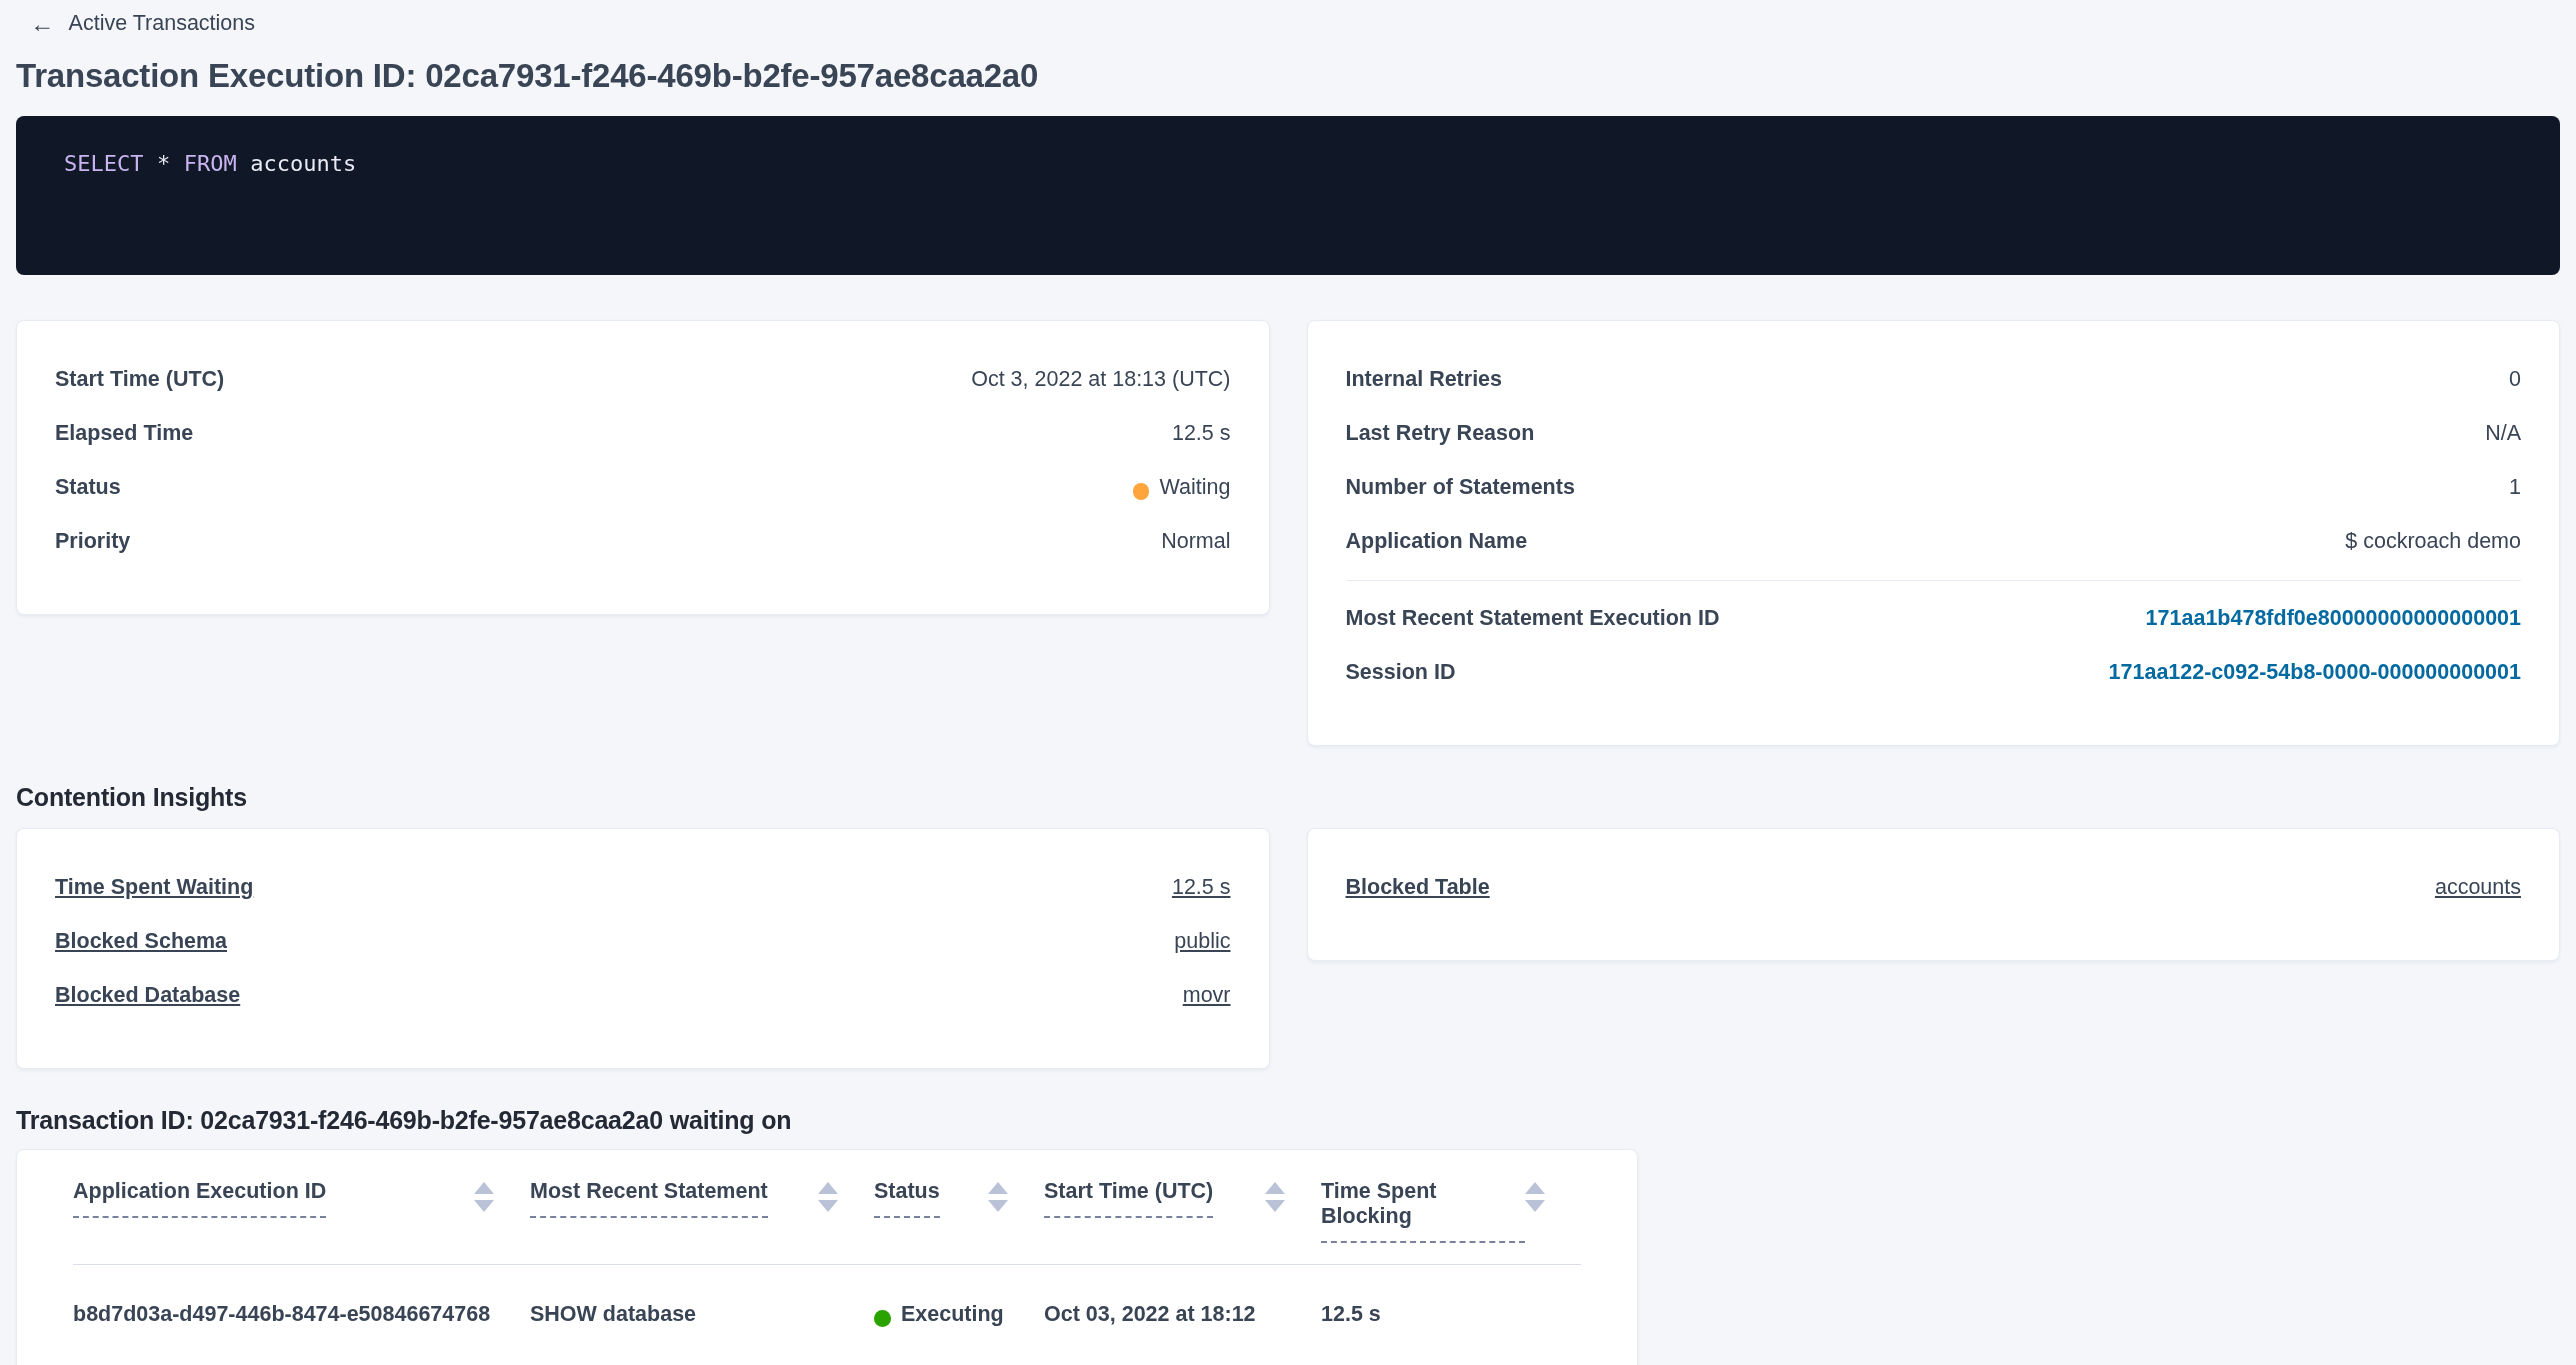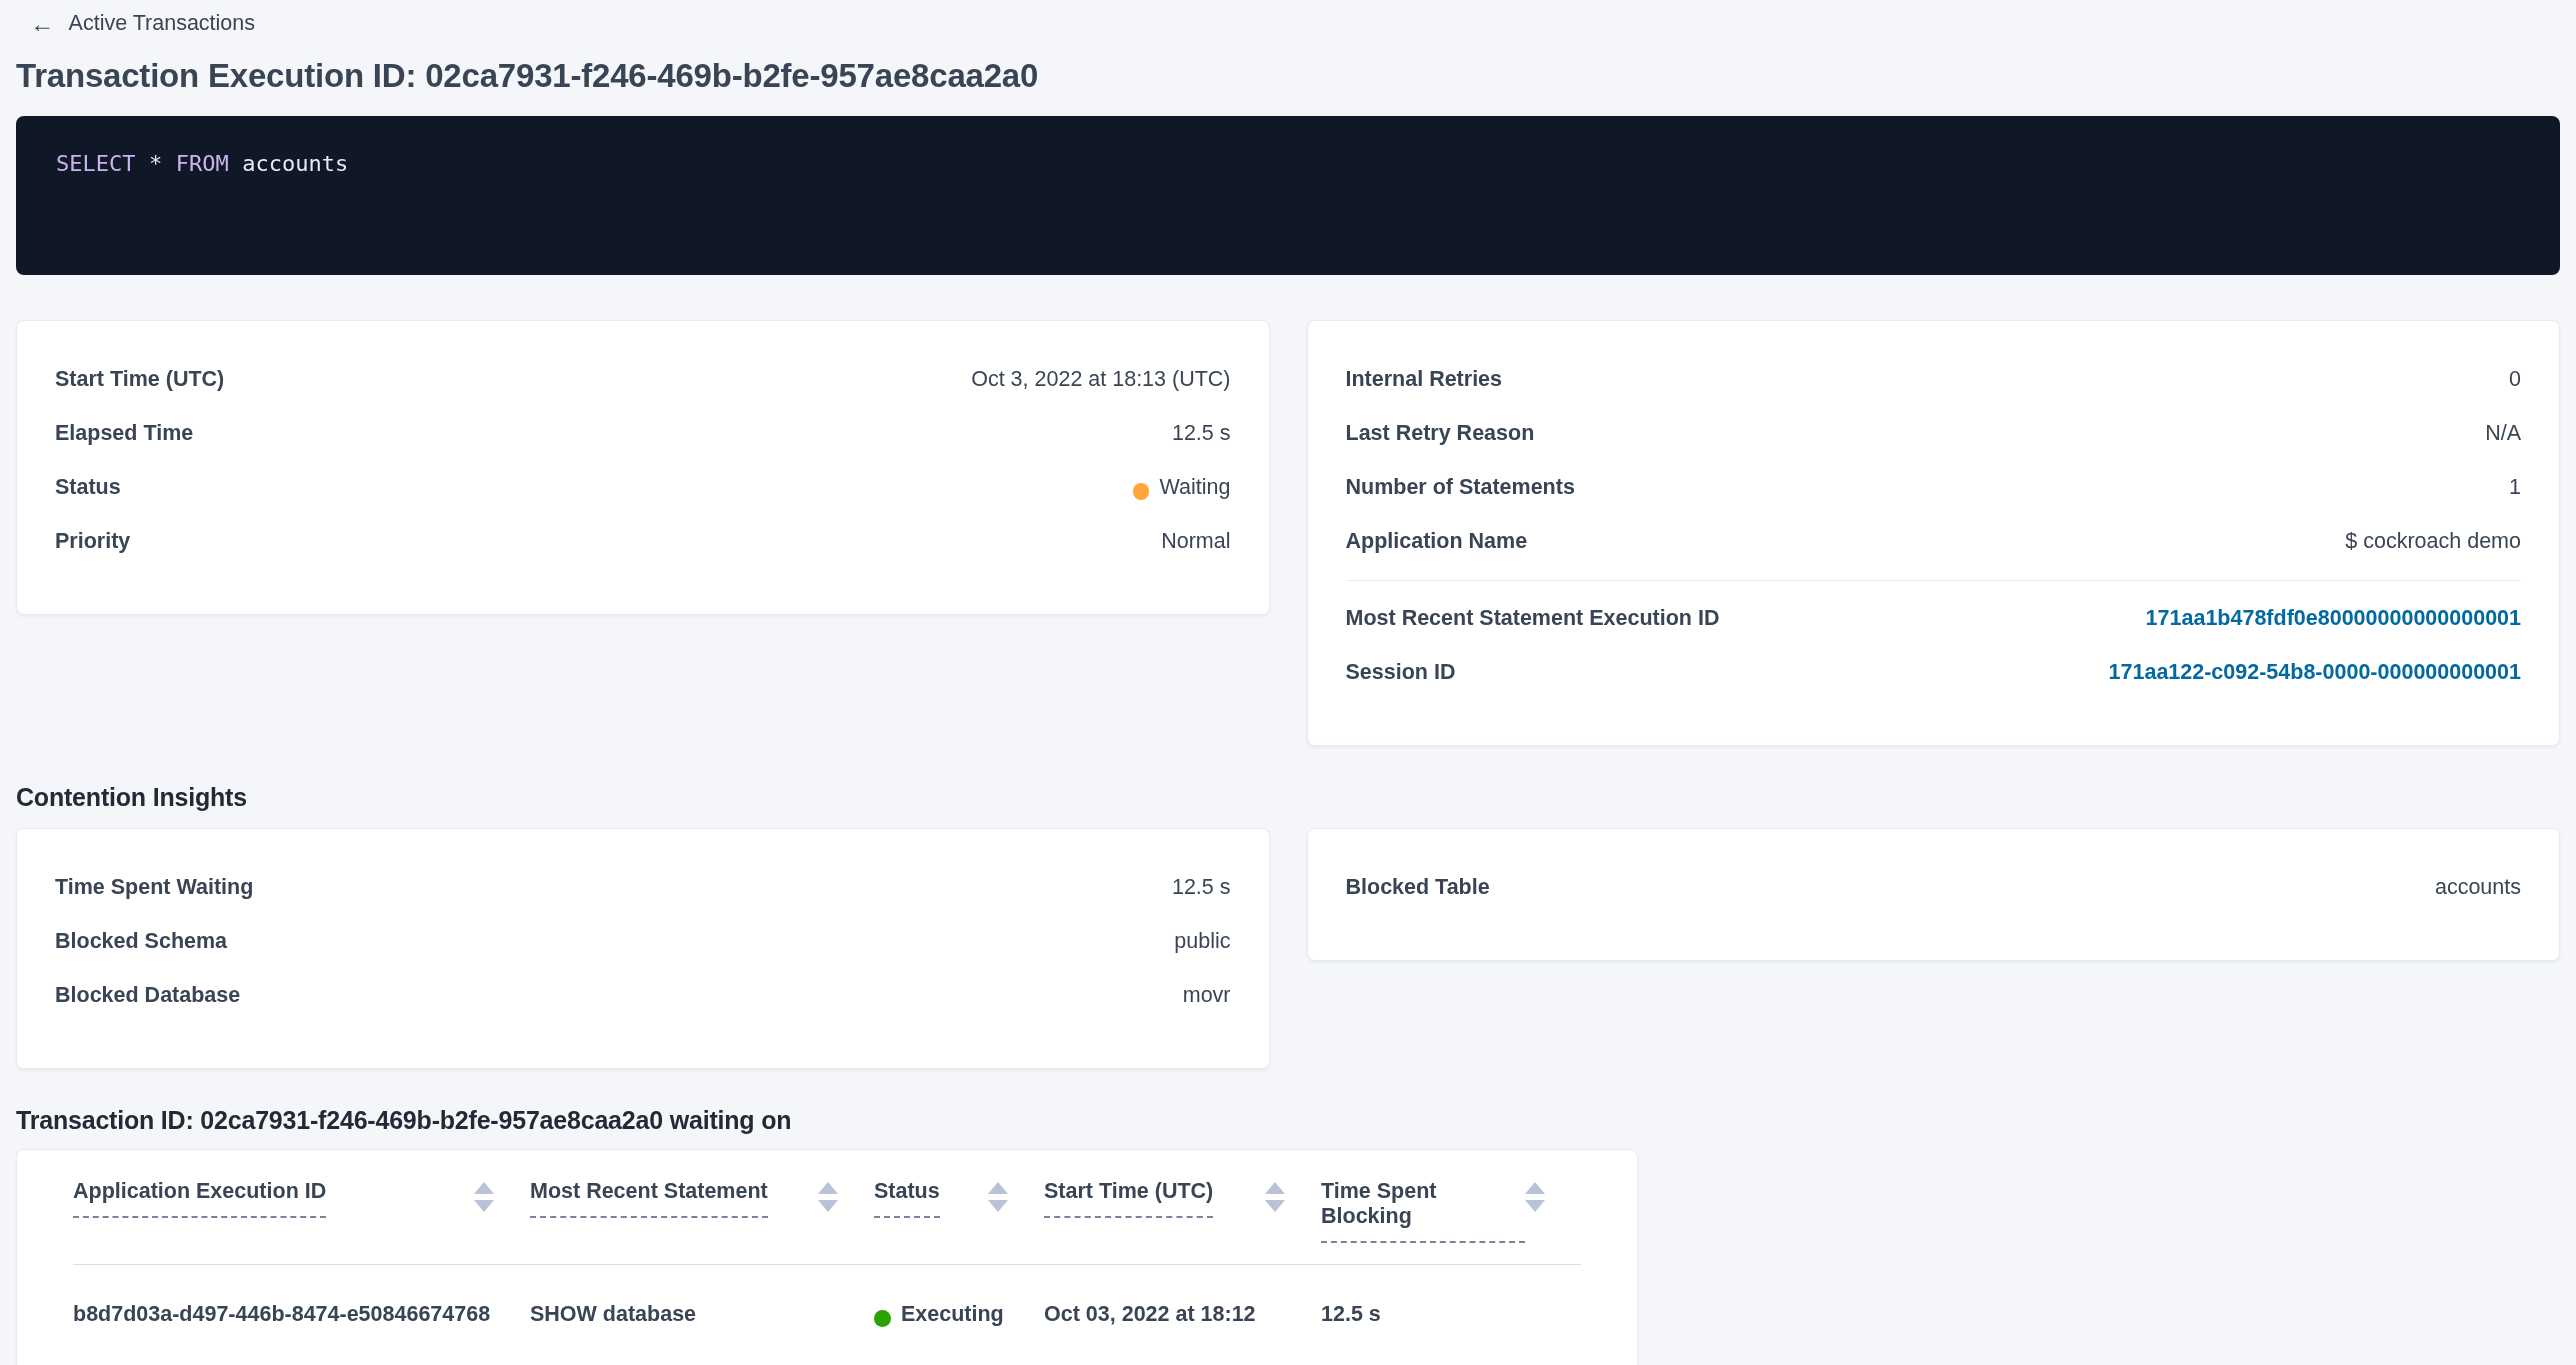--- a/index.html
+++ b/index.html
@@ -44,21 +44,21 @@
     border-radius: 8px;
     padding: 35px 40px;
   }
   .sql-code {
     font-family: "DejaVu Sans Mono", monospace;
     font-size: 22px;
     white-space: pre;
   }
   .tok { color: #e9eaf2; }
   .tok + .tok { margin-left: 13.5px; }
-  .tok-kw { color: #c9b3f0; }
+  .tok-kw { color: #c9b3f0; margin-left: 8px; }
 
   
   .cards-row {
     display: flex;
     gap: 37px;
     align-items: flex-start;
     margin-top: 45px;
   }
   .card {
     background: #ffffff;
@@ -94,21 +94,21 @@
   .dot-executing { background: #2aa300; }
 
   
   .section-heading {
     margin-top: 37px;
     font-size: 25px;
     font-weight: 700;
     color: #242a35;
     letter-spacing: -0.2px;
   }
-  .cards-row.tight { margin-top: 16px; }
+  .cards-row.tight { margin-top: 16px; text-decoration: underline; }
 
   
   .table-card {
     margin-top: 14.3px;
     width: 1622px;
     background: #ffffff;
     border: 0.8px solid #e7ecf3;
     border-radius: 8px;
     box-shadow: 0 1.6px 3.2px rgba(57,68,85,0.06);
     padding: 0 56px 30px;

